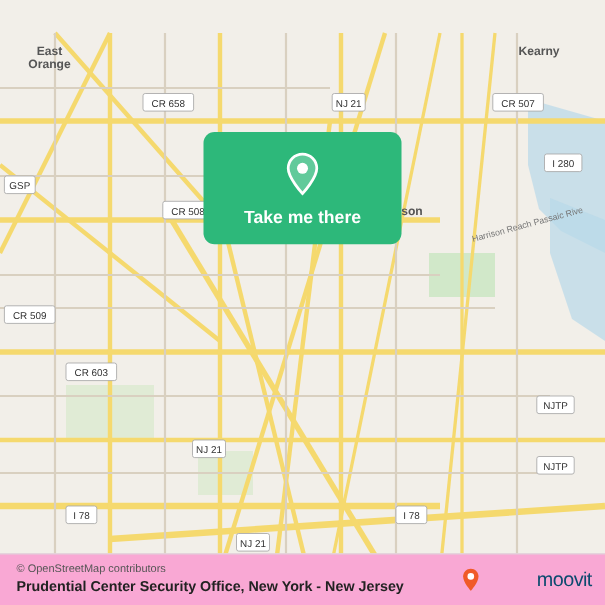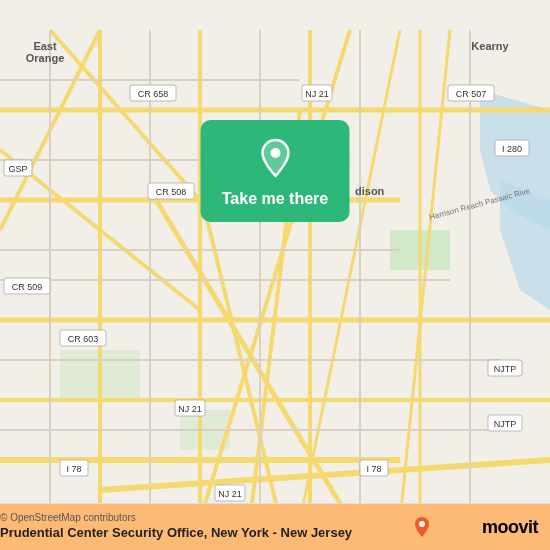--- a/index.html
+++ b/index.html
@@ -26,22 +26,22 @@
       top: 0; left: 0;
       width: 100%; height: 100%;
     }
 
     
     #bottom-bar {
       position: absolute;
       bottom: 0;
       left: 0;
       right: 0;
-      background: #fdba74;
-      padding: 8px 12px 10px 0;
+      background: #f9a8d4;
+      padding: 8px 12px 10px 15px;
       border-top: 1px solid #ddd;
       z-index: 10;
     }
 
     #attribution {
       font-size: 10px;
       color: #555;
       margin-bottom: 2px;
     }
 
@@ -61,33 +61,33 @@
       z-index: 11;
     }
 
     #moovit-pin {
       width: 18px;
       height: 22px;
     }
 
     #moovit-text {
       font-size: 18px;
-      font-weight: bold;
-      color: #000000;
+      font-weight: normal;
+      color: #0c4a6e;
       letter-spacing: -0.5px;
       margin-left: 48px;
     }
 
     
     #action-card {
       position: absolute;
       top: 120px;
       left: 50%;
       transform: translateX(-50%);
-      width: 149px;
+      width: 180px;
       background: #2db87a;
       border-radius: 10px;
       display: flex;
       flex-direction: column;
       align-items: center;
       padding: 16px 20px 14px 20px;
       z-index: 10;
       cursor: pointer;
     }
 

